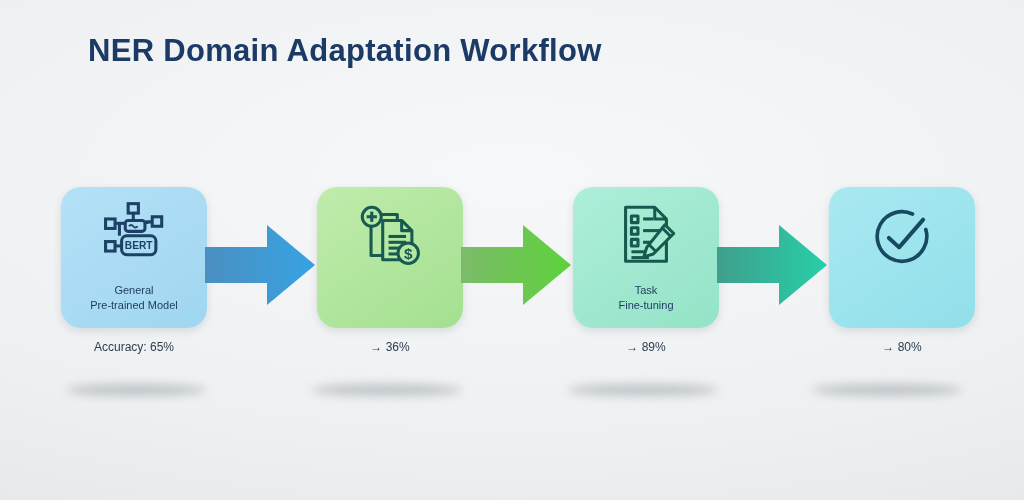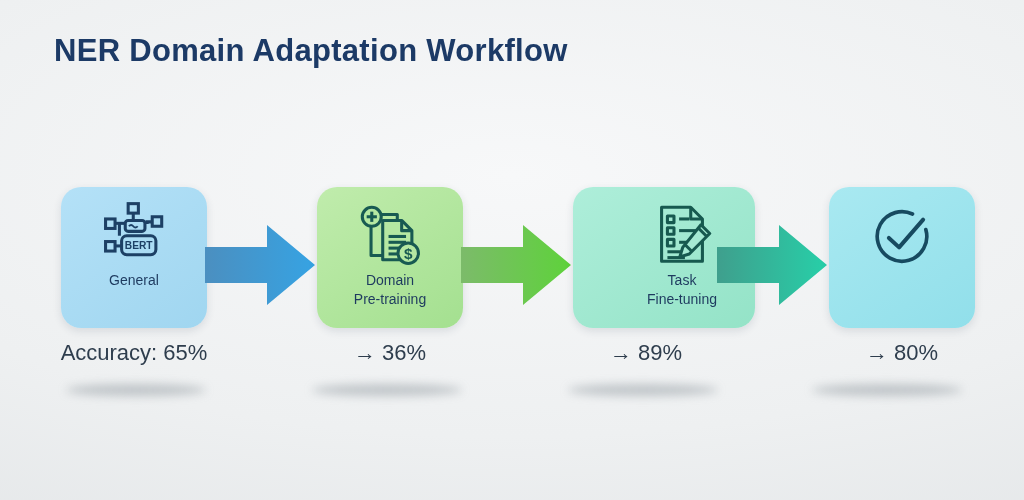--- a/index.html
+++ b/index.html
@@ -2,41 +2,41 @@
 <html><head>
 <meta charset="utf-8">
 <style>
   html, body { margin:0; padding:0; }
   .canvas {
     position:relative; width:1024px; height:500px; overflow:hidden;
     background: radial-gradient(ellipse 120% 95% at 50% 35%, #f7f8f9 0%, #eef0f1 55%, #e1e4e6 100%);
     font-family:"Liberation Sans", sans-serif;
   }
   .title {
-    position:absolute; left:54px; top:33px;
+    position:absolute; left:88px; top:33px;
     font-size:31px; font-weight:bold; color:#1c3a66; letter-spacing:0.3px;
   }
   .step {
     position:absolute; top:187px; width:146px; height:141px; border-radius:20px;
     box-shadow:0 3px 9px rgba(30,50,70,0.12);
     display:flex; flex-direction:column; align-items:center;
   }
   .step .icon-wrap { margin-top:12px; width:70px; height:72px; display:flex; align-items:center; justify-content:center; }
-  .step .label { margin-top:0; text-align:center; font-size:14px; line-height:1.35; color:#1e3a5f; }
+  .step .label { margin-top:12px; text-align:center; font-size:11px; line-height:1.35; color:#1e3a5f; }
   .step-1 { left:61px;  background:linear-gradient(145deg,#b4e1f7 0%, #a0d6f0 100%); }
   .step-2 { left:317px; background:linear-gradient(145deg,#c0ecac 0%, #a4e090 100%); }
-  .step-3 { left:573px; background:linear-gradient(145deg,#aeeeda 0%, #94e3c7 100%);padding-left:36px; }
+  .step-3 { left:573px; background:linear-gradient(145deg,#aeeeda 0%, #94e3c7 100%); }
   .step-4 { left:829px; background:linear-gradient(145deg,#a9e9f1 0%, #91dfea 100%); }
   .arrow { position:absolute; top:223px; width:112px; height:84px; }
   .arrow-1 { left:205px; }
   .arrow-2 { left:461px; }
   .arrow-3 { left:717px; }
   .metric {
     position:absolute; top:340px; width:220px; text-align:center;
-    font-size:22px; color:#2e3d4d;
+    font-size:12px; color:#2e3d4d;
   }
   .metric-1 { left:24px; }
   .metric-2 { left:280px; }
   .metric-3 { left:536px; }
   .metric-4 { left:792px; }
   .floor-shadow {
     position:absolute; top:384px; height:12px; border-radius:50%;
     background:rgba(115,125,135,0.38); filter:blur(5px);
   }
   .fs-1 { left:66px;  width:140px; }
@@ -64,20 +64,21 @@
         <line x1="28" y1="32" x2="28" y2="49"></line>
         <line x1="22" y1="63" x2="31" y2="63"></line>
         <rect x="36" y="28" width="27" height="15" rx="4"></rect>
         <path d="M41,36 q3,-3.5 6,0 q3,3.5 6,0" stroke-width="2.6"></path>
         <rect x="31" y="49" width="47" height="26" rx="7"></rect>
         <text x="54.5" y="67" text-anchor="middle" font-family="Liberation Sans, sans-serif" font-size="14" font-weight="bold" fill="#1d4065" stroke="none">BERT</text>
       </svg>
     </div>
     <div class="label">
       <span style="display:block">General</span>
+      <span style="display:block">Pre-trained Model</span>
     </div>
   </div>
 
   <div class="arrow arrow-1">
     <svg width="112" height="84" viewBox="0 0 112 84">
       <defs>
         <linearGradient id="ag1" x1="0" y1="0" x2="1" y2="0">
           <stop offset="0" stop-color="#4b8fc0"></stop>
             <stop offset="1" stop-color="#36a3e3"></stop>
         </linearGradient>
@@ -95,24 +96,20 @@
         <line x1="46" y1="50" x2="70" y2="50"></line>
         <line x1="46" y1="58" x2="70" y2="58"></line>
         <line x1="46" y1="66" x2="70" y2="66"></line>
         <line x1="46" y1="74" x2="58" y2="74"></line>
         <circle cx="23" cy="23" r="13" fill="#b5e8a2"></circle>
         <line x1="23" y1="16" x2="23" y2="30"></line>
         <line x1="16" y1="23" x2="30" y2="23"></line>
         <circle cx="73" cy="73" r="14" fill="#b5e8a2"></circle>
         <text x="73" y="81" text-anchor="middle" font-family="Liberation Sans, sans-serif" font-size="21" font-weight="bold" fill="#185a52" stroke="none">$</text>
       </svg>
-    </div>
-    <div class="label">
-      <span style="display:block">Domain</span>
-      <span style="display:block">Pre-training</span>
     </div>
   </div>
 
   <div class="arrow arrow-2">
     <svg width="112" height="84" viewBox="0 0 112 84">
       <defs>
         <linearGradient id="ag2" x1="0" y1="0" x2="1" y2="0">
           <stop offset="0" stop-color="#7cbb6a"></stop>
             <stop offset="1" stop-color="#5ed23b"></stop>
         </linearGradient>

